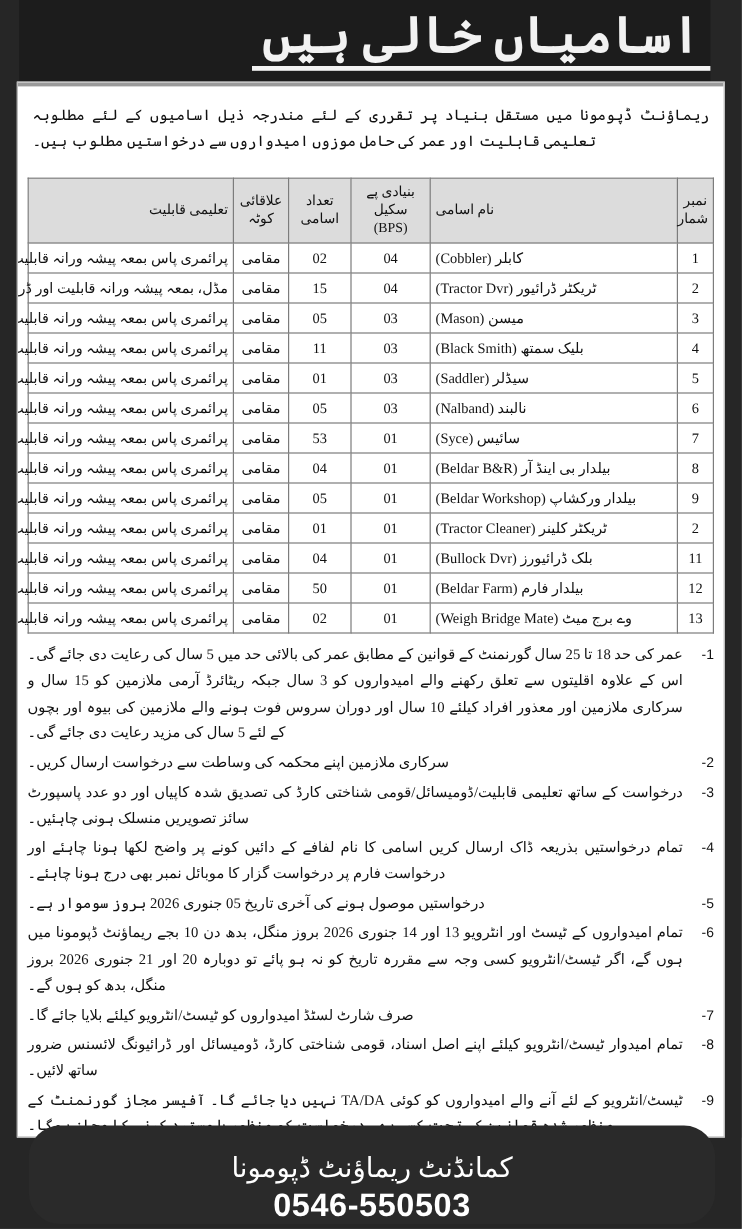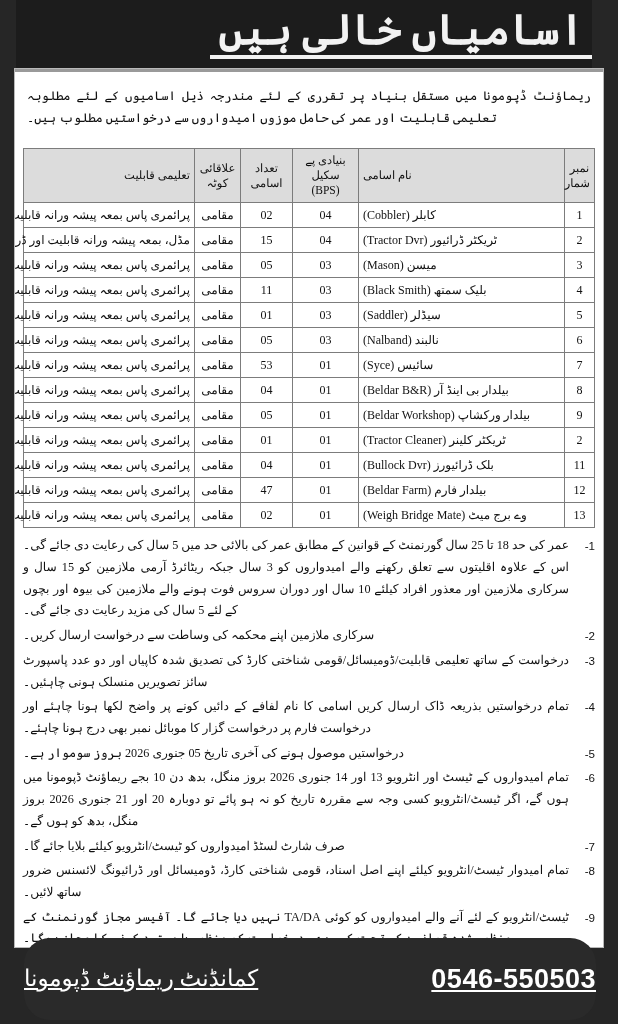--- a/index.html
+++ b/index.html
@@ -183,25 +183,25 @@
   
   .footer {
     position: absolute;
     left: 24px;
     top: 938px;
     width: 572px;
     height: 82px;
     background: #2a2a2a;
     border-radius: 26px 26px 26px 26px;
     display: flex;
+    flex-direction: column;
     align-items: center;
-    justify-content: space-between;
+    justify-content: flex-end;
     color: #ffffff;
     overflow: hidden;
-    text-decoration: underline;
   }
   .footer-org {
     direction: rtl;
     font-size: 23px;
     font-family: "Liberation Serif", "DejaVu Serif", serif;
     margin-bottom: 2px;
     white-space: nowrap;
   }
   .footer-phone {
     font-size: 27px;
@@ -328,21 +328,21 @@
             <td class="c-name">بلک ڈرائیورز (Bullock Dvr)</td>
             <td class="c-bps">01</td>
             <td class="c-posts">04</td>
             <td class="c-quota">مقامی</td>
             <td class="c-edu">پرائمری پاس بمعہ پیشہ ورانہ قابلیت</td>
           </tr>
           <tr>
             <td class="c-sr">12</td>
             <td class="c-name">بیلدار فارم (Beldar Farm)</td>
             <td class="c-bps">01</td>
-            <td class="c-posts">47</td>
+            <td class="c-posts">50</td>
             <td class="c-quota">مقامی</td>
             <td class="c-edu">پرائمری پاس بمعہ پیشہ ورانہ قابلیت</td>
           </tr>
           <tr>
             <td class="c-sr">13</td>
             <td class="c-name">وے برج میٹ (Weigh Bridge Mate)</td>
             <td class="c-bps">01</td>
             <td class="c-posts">02</td>
             <td class="c-quota">مقامی</td>
             <td class="c-edu">پرائمری پاس بمعہ پیشہ ورانہ قابلیت</td>

